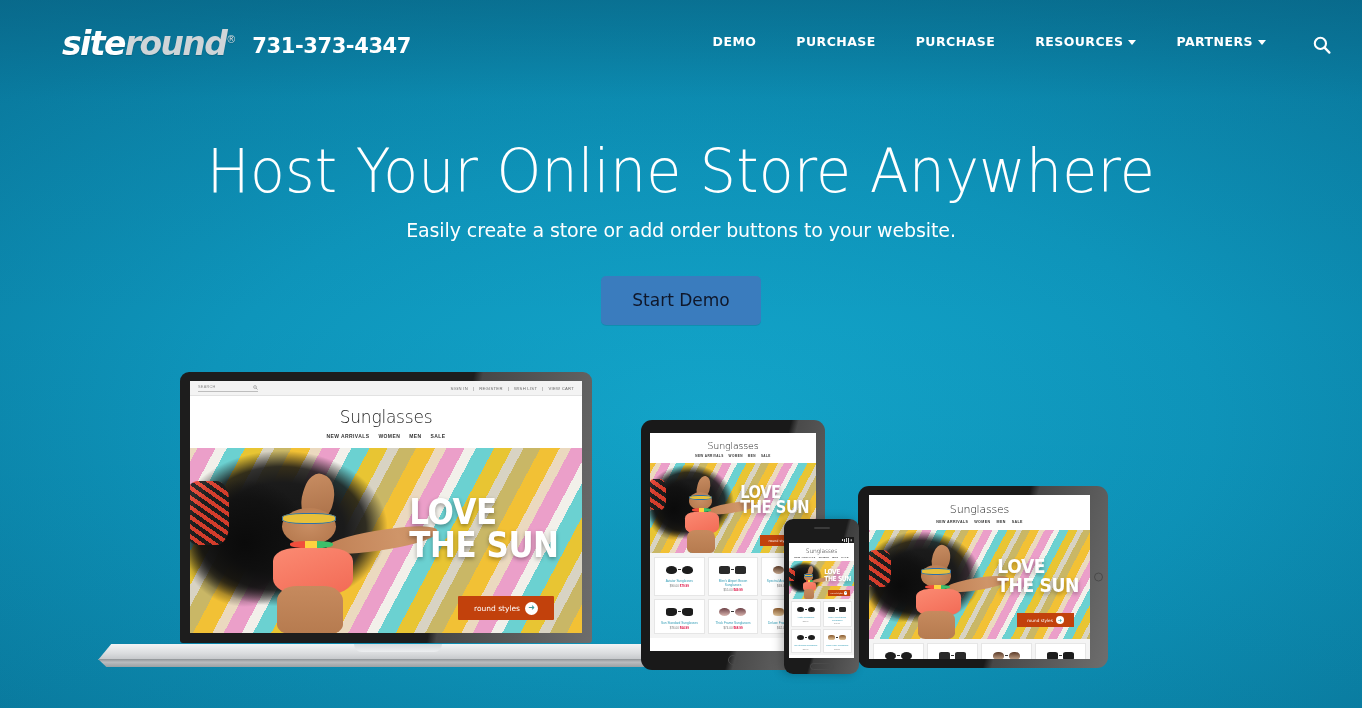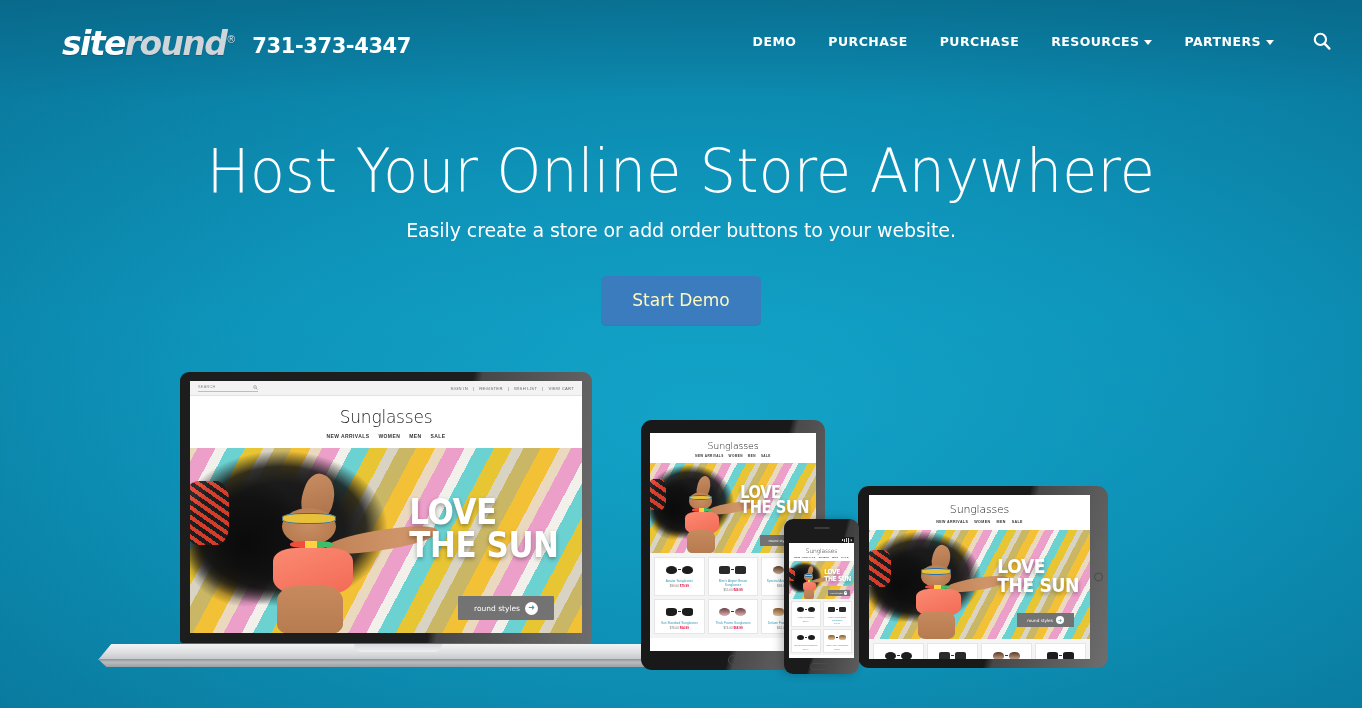--- a/index.html
+++ b/index.html
@@ -65,22 +65,22 @@
     font-family: "DejaVu Sans", sans-serif;
     font-size: 21px;
     font-weight: bold;
     color: #ffffff;
     letter-spacing: -0.4px;
   }
 
   .nav {
     margin-left: auto;
     display: flex;
-    align-items: center;
-    gap: 4px;
+    align-items: flex-end;
+    gap: 12px;
   }
   .nav-item {
     color: #ffffff;
     font-size: 12.5px;
     font-weight: bold;
     letter-spacing: 0.45px;
     padding: 10px 14px;
     cursor: pointer;
     white-space: nowrap;
     display: inline-flex;
@@ -142,21 +142,21 @@
     font-family: "DejaVu Sans", sans-serif;
     font-size: 19px;
     color: #ffffff;
     font-weight: 400;
     letter-spacing: -0.1px;
   }
   .demo-btn {
     margin-top: 35px;
     display: inline-block;
     background: #3a7cbe;
-    color: #fef9c3;
+    color: #0f172a;
     font-size: 17px;
     padding: 14px 31px 15px;
     border-radius: 5px;
     border: none;
     cursor: pointer;
     font-family: "DejaVu Sans", sans-serif;
     box-shadow: 0 1px 0 rgba(0,0,0,0.10);
   }
 
   
@@ -316,21 +316,21 @@
     line-height: 0.92;
     letter-spacing: -0.5px;
     text-align: left;
     text-shadow: 0 2px 5px rgba(0,0,0,0.35);
     transform: scaleX(0.86);
     transform-origin: right top;
     white-space: nowrap;
   }
   .round-btn {
     position: absolute;
-    background: #737373;
+    background: #c2410c;
     color: #ffffff;
     display: flex; align-items: center; justify-content: center;
     gap: 5px;
     font-family: "DejaVu Sans", sans-serif;
     white-space: nowrap;
   }
   .round-btn .arrow {
     border-radius: 50%;
     background: #ffffff;
     color: #3f9b9b;

